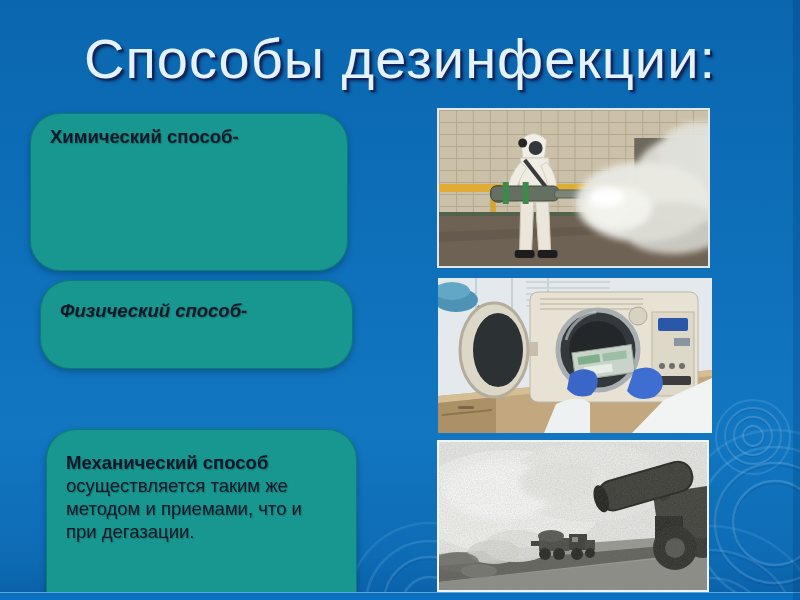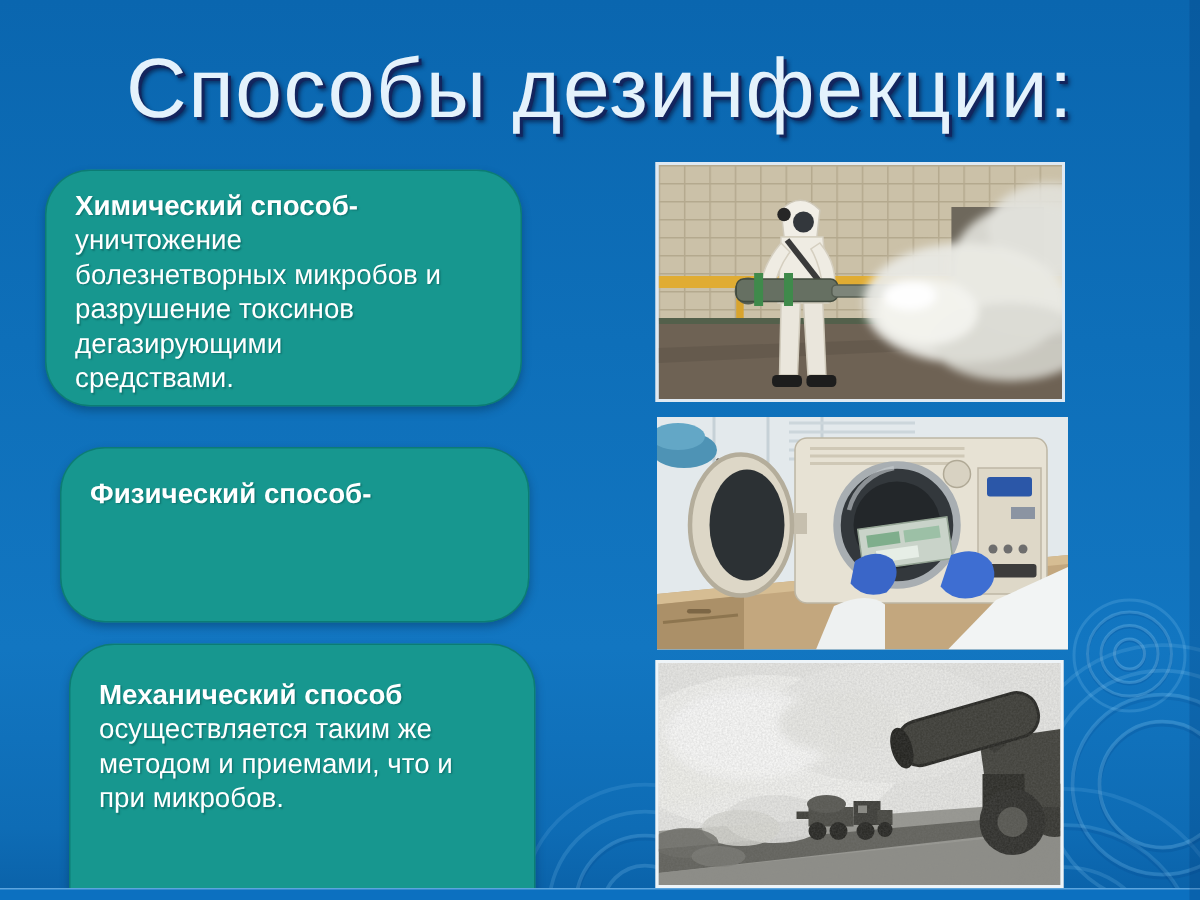--- a/index.html
+++ b/index.html
@@ -13,28 +13,28 @@
   .bottom-strip{position:absolute;left:0;bottom:0;width:100%;height:7px;
     background:#0c70c0;border-top:1px solid rgba(160,210,245,0.55);}
   .slide-title{
     position:absolute;left:0;top:26px;width:100%;text-align:center;
     font-size:56px;font-weight:400;letter-spacing:1px;color:#e4f2fc;
     text-shadow:2px 2px 0 #13255e,3px 3px 3px rgba(8,15,50,0.65);
   }
   .method-box{
     position:absolute;background:#17978f;border-radius:30px;
     box-shadow:0 3px 6px rgba(0,35,60,0.35), inset 0 0 0 1px rgba(0,90,85,0.45);
-    color:#ffffff;padding:0;box-sizing:border-box;
+    color:#0f172a;padding:0;box-sizing:border-box;
   }
   .method-box .txt{margin:0;padding:12px 16px 10px 20px;font-size:18.5px;line-height:23px;
     text-shadow:1px 1px 1px rgba(0,60,60,0.35);}
   .method-box .hd{font-weight:700;display:block;}
   .method-box .bd{white-space:pre-line;font-weight:400;}
   #box-chemical{left:30px;top:113px;width:318px;height:158px;}
-  #box-physical{left:40px;top:298px;width:313px;height:117px;}
+  #box-physical{left:40px;top:280px;width:313px;height:89px;font-style:italic;}
   #box-physical .txt{padding-top:19px;}
   #box-mechanical{left:46px;top:429px;width:311px;height:194px;}
   #box-mechanical .txt{padding-top:22px;}
   .photo{position:absolute;box-sizing:border-box;overflow:hidden;background:#cfd6da;}
   .photo svg{display:block;width:100%;height:100%;}
   #photo-chemical{left:437px;top:108px;width:273px;height:160px;border:2px solid #dfe9f2;}
   #photo-physical{left:438px;top:278px;width:274px;height:155px;}
   #photo-mechanical{left:437px;top:440px;width:272px;height:152px;border:2px solid #eef4f8;}
   .ripple{position:absolute;pointer-events:none;}
 </style>
@@ -79,39 +79,35 @@
       <circle cx="130" cy="130" r="88" stroke="rgba(0,60,130,0.14)" stroke-width="2.5"></circle>
       <circle cx="130" cy="128" r="88" stroke="rgba(140,205,245,0.18)" stroke-width="2.5"></circle>
       <circle cx="130" cy="130" r="114" stroke="rgba(140,205,245,0.14)" stroke-width="2.5"></circle>
     </g>
   </svg>
 
   <div class="slide-title">Способы дезинфекции:</div>
 
   <div class="method-box" id="box-chemical">
     <p class="txt">
-      <span class="hd">Химический способ-</span><span class="bd">уничтожение
-болезнетворных микробов и
-разрушение токсинов
-дегазирующими
-средствами.</span>
+      <span class="hd">Химический способ-</span>
     </p>
   </div>
 
   <div class="method-box" id="box-physical">
     <p class="txt">
       <span class="hd">Физический способ-</span>
     </p>
   </div>
 
   <div class="method-box" id="box-mechanical">
     <p class="txt">
       <span class="hd">Механический способ</span><span class="bd">осуществляется таким же
 методом и приемами, что и
-при микробов.</span>
+при дегазации.</span>
     </p>
   </div>
 
   <div class="photo" id="photo-chemical">
     <svg viewBox="0 0 270 156" preserveAspectRatio="none">
       <defs>
         <pattern id="p-tiles" width="17" height="12" patternUnits="userSpaceOnUse">
           <rect width="17" height="12" fill="#cbc1a8"></rect>
           <path d="M0 0.5H17M0.5 0V12" stroke="#b4a98e" stroke-width="1"></path>
         </pattern>

